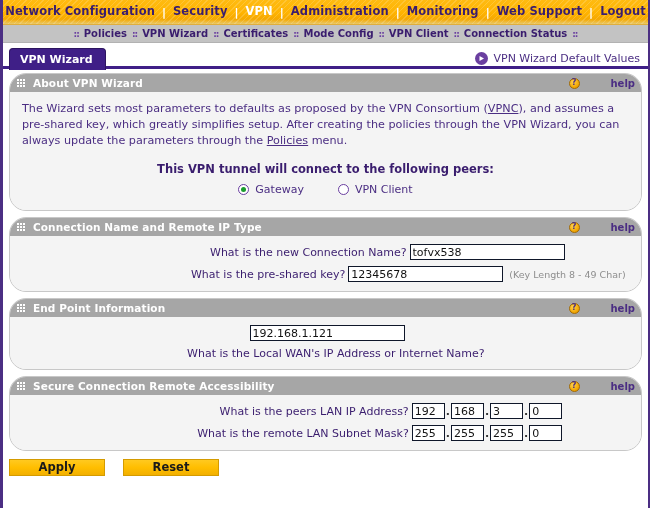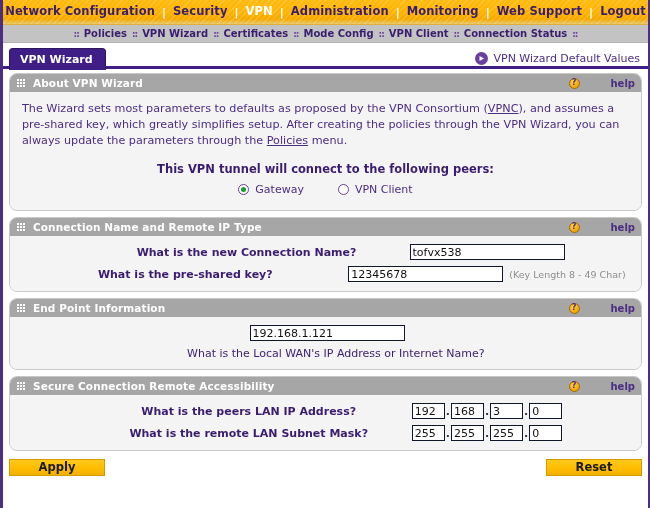--- a/index.html
+++ b/index.html
@@ -106,21 +106,21 @@
     display: inline-flex; align-items: center; justify-content: center;
     flex: 0 0 auto;
   }
   .circ-arrow svg { display: block; }
 
   
   .content { padding: 4px 6px 0 6px; }
 
   .panel {
     border: 1px solid #c8c8c8;
-    border-radius: 8px;
+    border-radius: 17px;
     background: #f6f6f6;
     margin-bottom: 6px;
     overflow: hidden;
   }
   .panel-head {
     background: #a6a6a6;
     height: 18px;
     display: flex; align-items: center;
     padding: 0 6px 0 7px;
   }
@@ -217,26 +217,26 @@
     margin-left: 3px;
   }
   .inp-wide { width: 155px; }
   .hint { color: #8e8e8e; font-size: 9.5px; margin-left: 6px; white-space: nowrap; }
 
   .octets { display: flex; align-items: center; margin-left: 3px; }
   .oct { width: 33px; text-align: left; margin-left: 0; }
   .dotsep { color: #333333; font-size: 11px; padding: 0 1px; font-weight: bold; }
 
   
-  .lbl-col { width: 320px; text-align: center; font-weight: bold; }
+  .lbl-col { width: 320px; text-align: right; }
   .lbl-col-wide { width: 318px; text-align: right; }
 
   
   .btnrow {
-    display: flex; justify-content: space-between; gap: 18px;
+    display: flex; justify-content: flex-start; gap: 18px;
     margin-top: 8px;
   }
   .btn {
     background: linear-gradient(to bottom, #ffc920 0%, #ffbe00 50%, #f2b000 100%);
     border: 1px solid #d49b00;
     color: #1a1a1a;
     font-family: "DejaVu Sans", "Liberation Sans", sans-serif;
     font-size: 11.5px; font-weight: bold;
     width: 96px; height: 17px;
     line-height: 15px;

